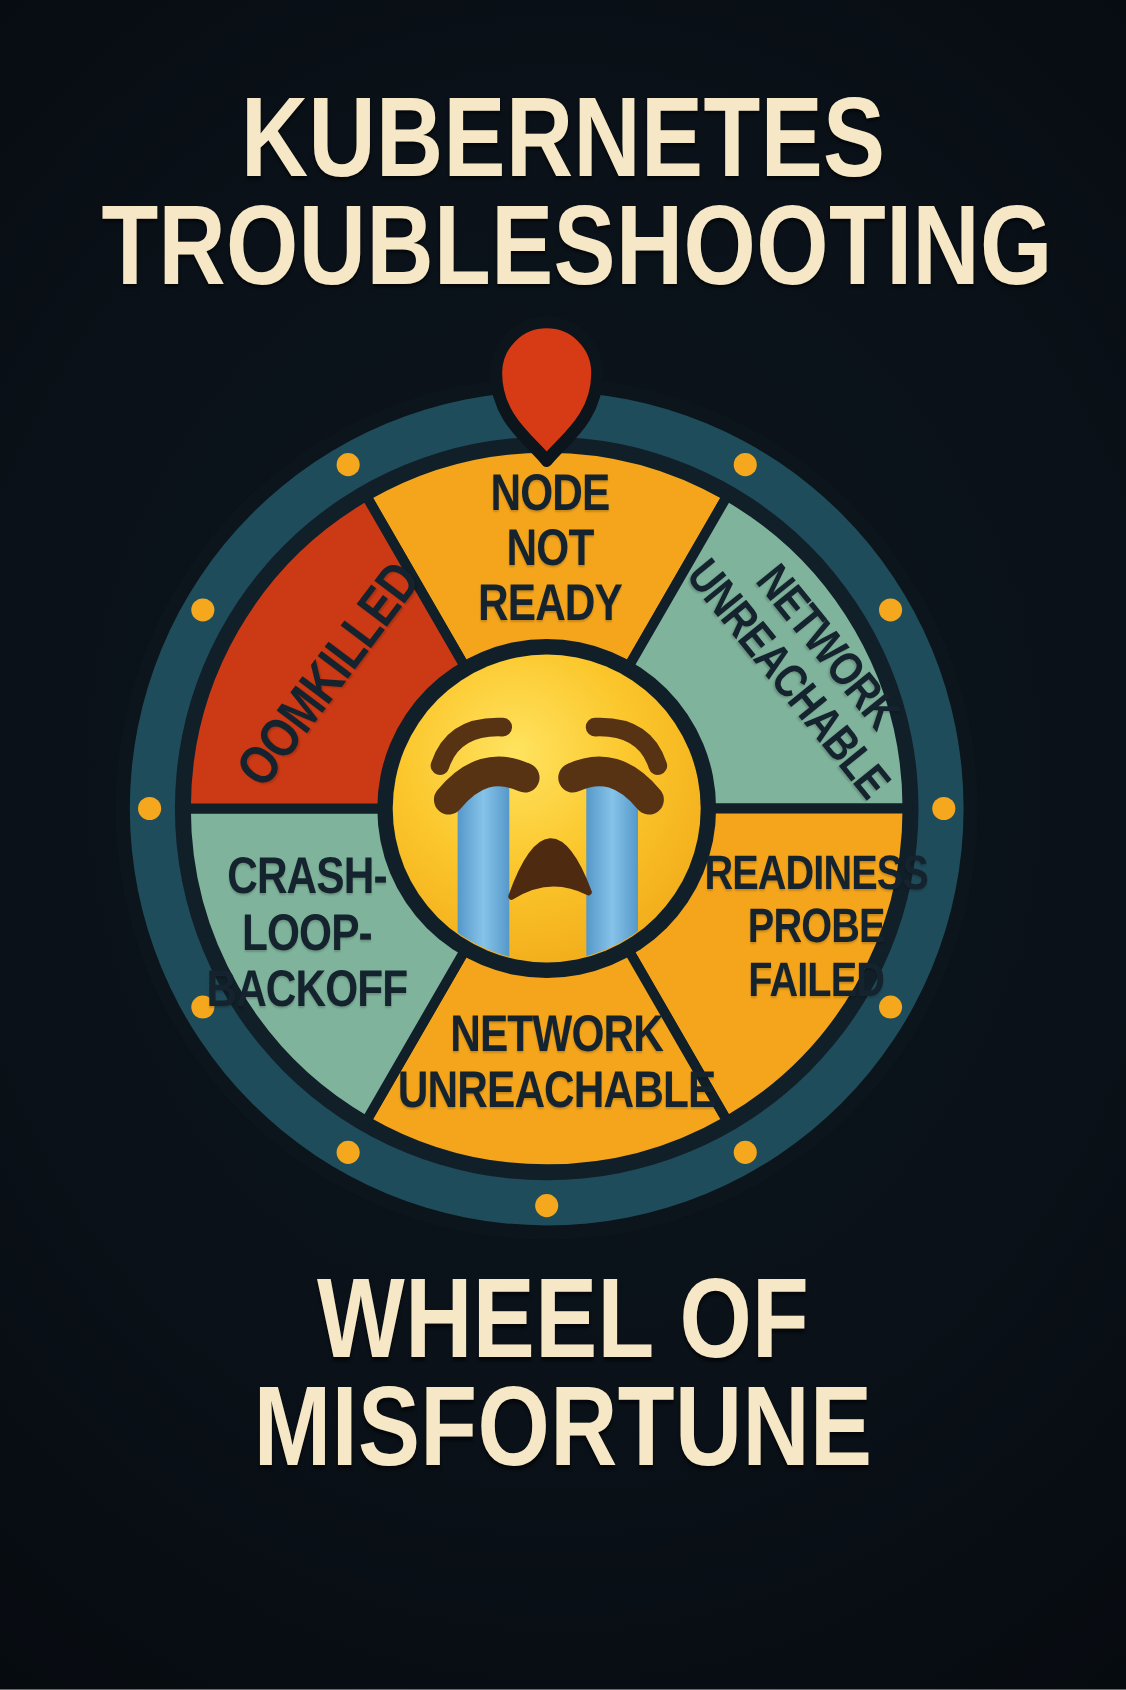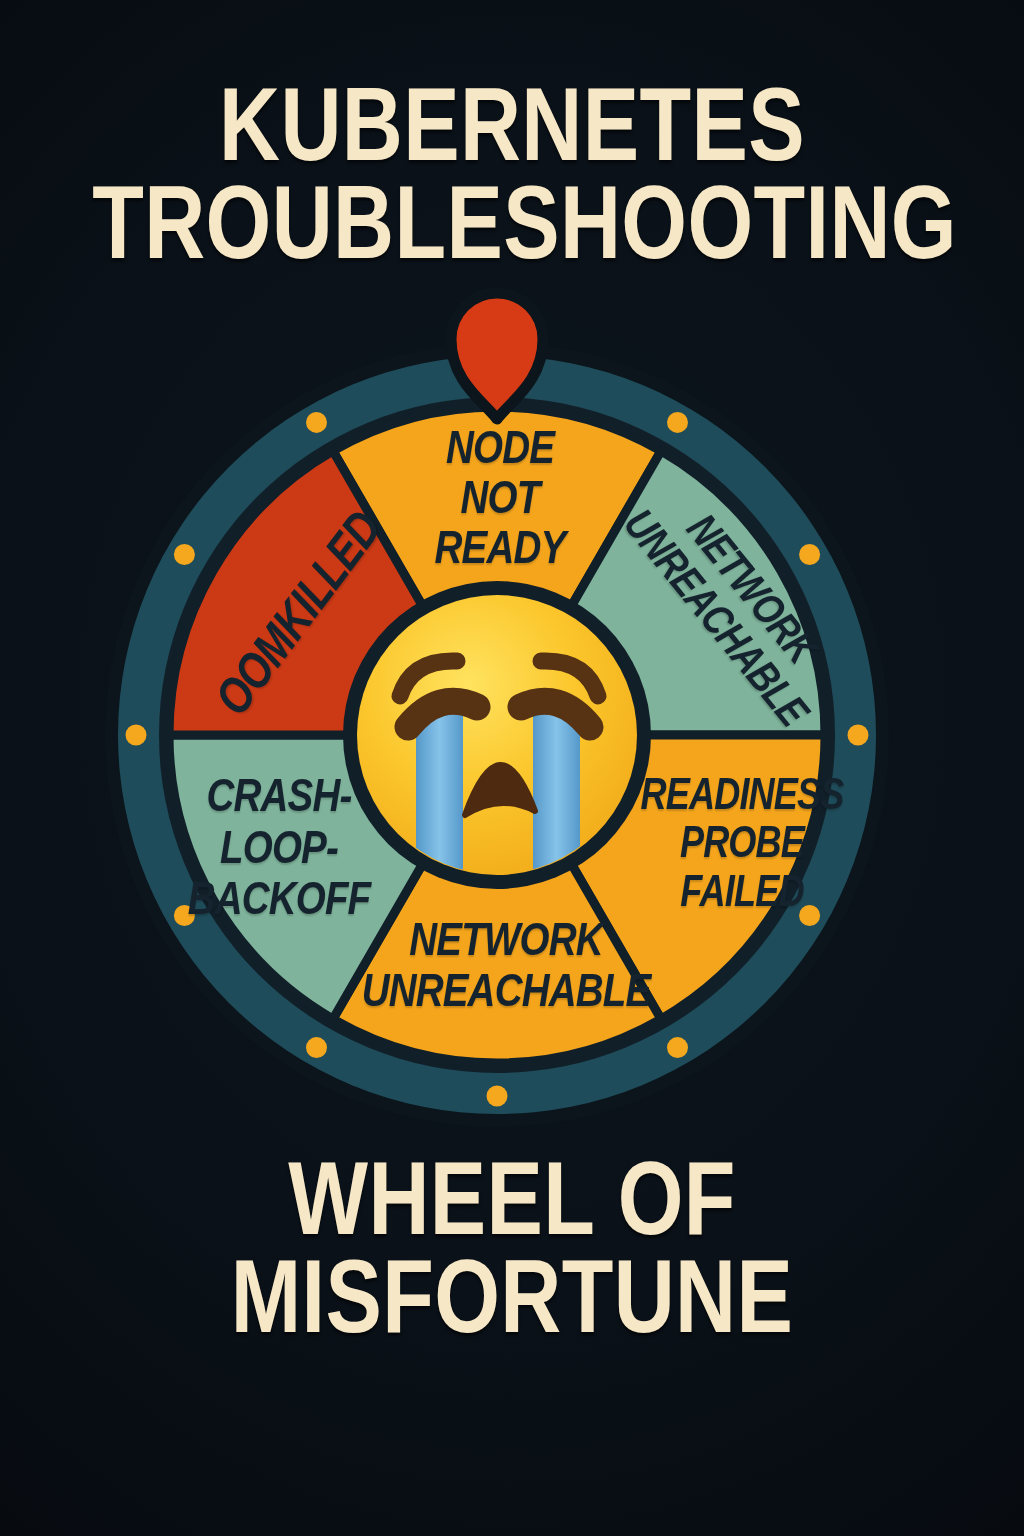--- a/index.html
+++ b/index.html
@@ -17,21 +17,21 @@
     white-space:pre-line;
     transform:scaleX(0.82);
     text-shadow:0 3px 3px rgba(0,0,0,0.55);
     letter-spacing:0.5px;
   }
   #title-top    { top:76px;   font-size:103px; line-height:0.95; }
   #title-bottom { top:1150px; font-size:103px; line-height:0.95; }
 
   .wheel {
     position:absolute; left:97px; top:335px;
-    width:800px; height:800px;font-style:italic;
+    width:800px; height:800px;
   }
   .wheel svg { width:800px; height:800px; overflow:visible; display:block; }
 
   .seg-label {
     position:absolute;
     width:max-content;
     text-align:center;
     color:#14232E;
     font-weight:700;
     white-space:pre-line;

